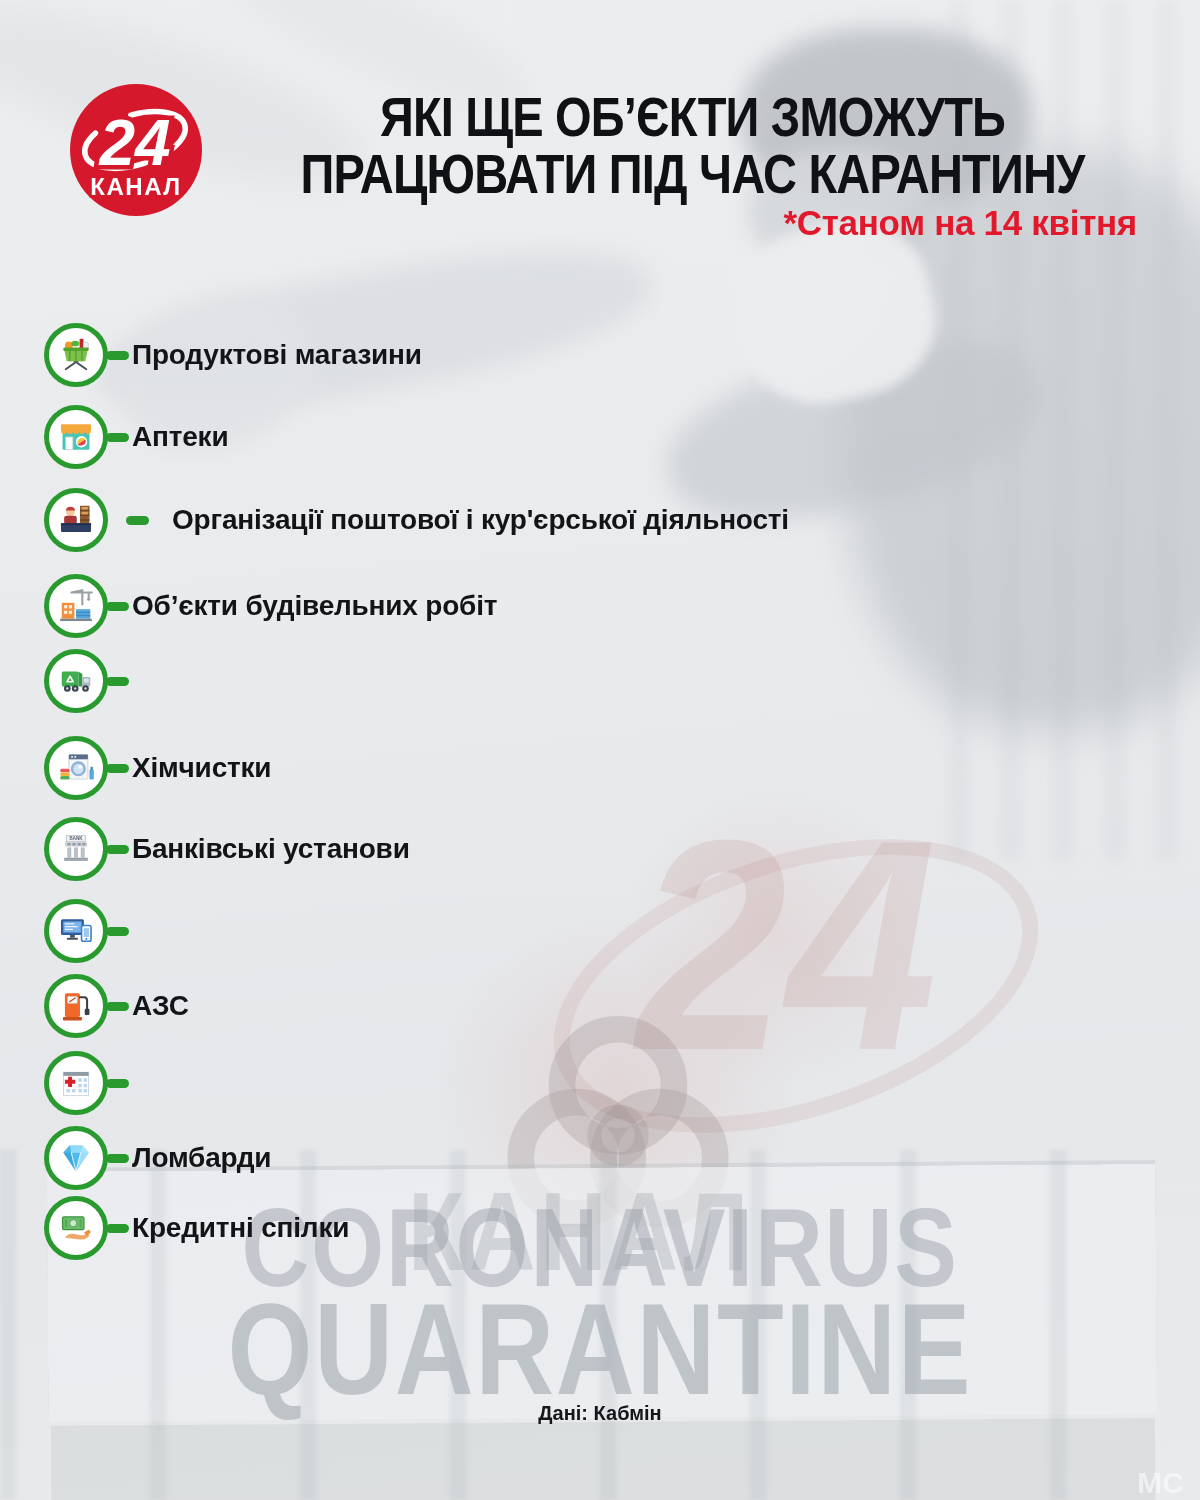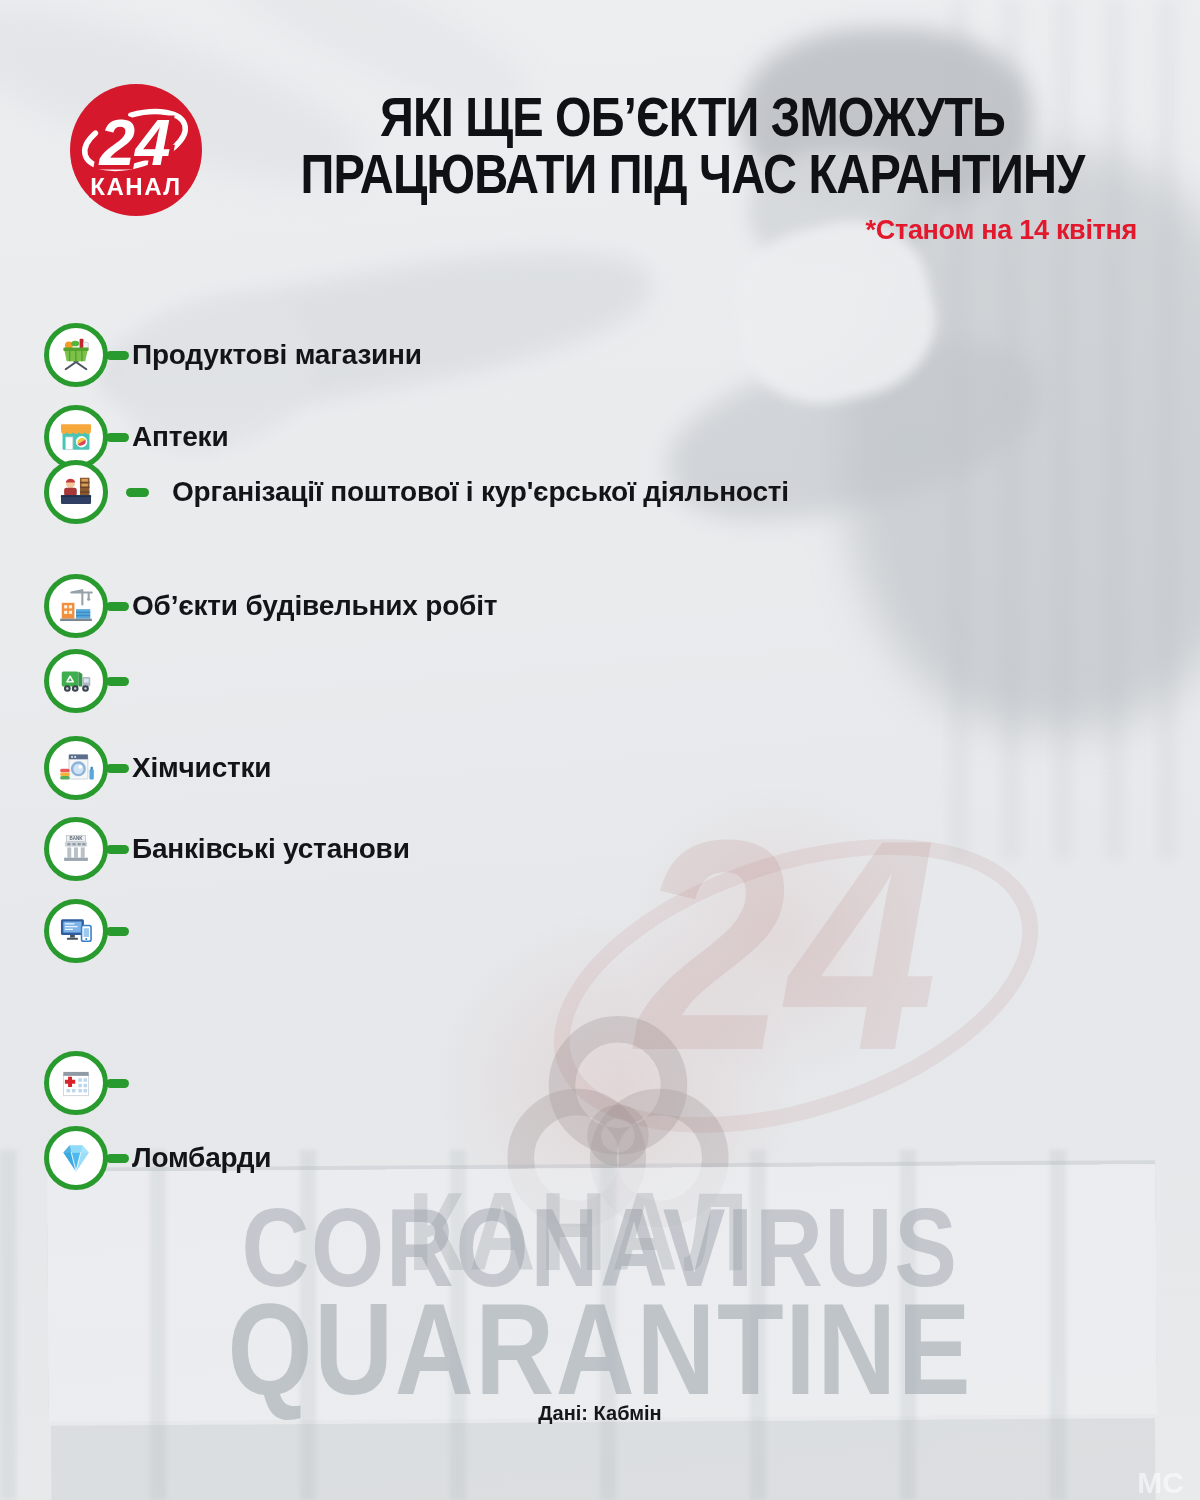--- a/index.html
+++ b/index.html
@@ -42,21 +42,21 @@
   .fence-bottom{position:absolute;left:0;top:1150px;width:1200px;height:350px;
     background:repeating-linear-gradient(90deg,rgba(160,168,175,.16) 0 16px,rgba(230,232,234,0) 16px 150px);
     filter:blur(2px);}
   .mc{position:absolute;right:16px;bottom:2px;font:700 30px/1 "Liberation Sans",sans-serif;color:rgba(252,252,252,.6);}
   
   .logo{position:absolute;left:68px;top:82px;width:136px;height:136px;}
   
   .title{position:absolute;left:185px;top:88px;width:1015px;text-align:center;
     font-weight:700;font-size:56px;line-height:57px;color:#101114;letter-spacing:-1px;
     transform:scaleX(.84);transform-origin:50% 0;white-space:nowrap;}
-  .subtitle{position:absolute;right:63px;top:203px;font-weight:700;font-size:27px;color:#e2182c;letter-spacing:-0.3px;margin-top:12px;}
+  .subtitle{position:absolute;right:63px;top:203px;font-weight:700;font-size:35px;color:#e2182c;letter-spacing:-0.3px;}
   
   .row{position:absolute;left:44px;display:flex;align-items:center;height:64px;white-space:nowrap;}
   .badge{width:64px;height:64px;box-sizing:border-box;border:5px solid #289a2e;border-radius:50%;
     background:#fff;display:flex;align-items:center;justify-content:center;flex:0 0 auto;}
   .badge svg{width:38px;height:38px;display:block;}
   .connector{width:23px;height:9px;background:#289a2e;border-radius:5px;margin-left:-2px;flex:0 0 auto;}
   .label{margin-left:3px;font-weight:700;font-size:28px;color:#131417;letter-spacing:-0.2px;}
   
   .footer{position:absolute;left:0;right:0;top:1402px;text-align:center;font-weight:700;font-size:20px;color:#14161a;}
 </style>
@@ -124,21 +124,21 @@
     </div>
       <div class="row" style="top: 405px;">
       <div class="badge">
         <svg class="icon">
             <use href="#pharmacy-icon"></use>
           </svg>
       </div>
       <div class="connector"></div>
       <div class="label">Аптеки</div>
     </div>
-      <div class="row" style="top: 460px; gap: 20px;">
+      <div class="row" style="top: 488px; gap: 20px;">
       <div class="badge">
         <svg class="icon">
             <use href="#postal-courier-icon"></use>
           </svg>
       </div>
       <div class="connector"></div>
       <div class="label">Організації поштової і кур'єрської діяльності</div>
     </div>
       <div class="row" style="top: 574px; align-items: center;">
       <div class="badge">
@@ -176,36 +176,54 @@
       <div class="label">Банківські установи</div>
     </div>
       <div class="row" style="top: 899px;">
       <div class="badge">
         <svg class="icon">
             <use href="#computer-repair-icon"></use>
           </svg>
       </div>
       <div class="connector"></div>
     </div>
+      <div class="row" style="top: 974px;">
+      <div class="badge">
+        <svg class="icon">
+            <use href="#fuel-station-icon"></use>
+          </svg>
+      </div>
+      <div class="connector"></div>
+      <div class="label">АЗС</div>
+    </div>
       <div class="row" style="top: 1051px;">
       <div class="badge">
         <svg class="icon">
             <use href="#medical-facility-icon"></use>
           </svg>
       </div>
       <div class="connector"></div>
     </div>
       <div class="row" style="top: 1126px;">
       <div class="badge">
         <svg class="icon">
             <use href="#pawnshop-diamond-icon"></use>
           </svg>
       </div>
       <div class="connector"></div>
       <div class="label">Ломбарди</div>
+    </div>
+      <div class="row" style="top: 1196px;">
+      <div class="badge">
+        <svg class="icon">
+            <use href="#credit-union-icon"></use>
+          </svg>
+      </div>
+      <div class="connector"></div>
+      <div class="label">Кредитні спілки</div>
     </div>
     </div>
 
   <div class="footer">Дані: Кабмін</div>
 
   <svg width="0" height="0" style="position:absolute" aria-hidden="true">
     <defs>
       <symbol id="grocery-basket-icon" viewBox="0 0 48 48">
         <path d="M11 42 L35 25 M37 42 L13 25" stroke="#4a5560" stroke-width="2.6" stroke-linecap="round"></path>
         <circle cx="15" cy="12" r="5" fill="#f49a2a"></circle>

